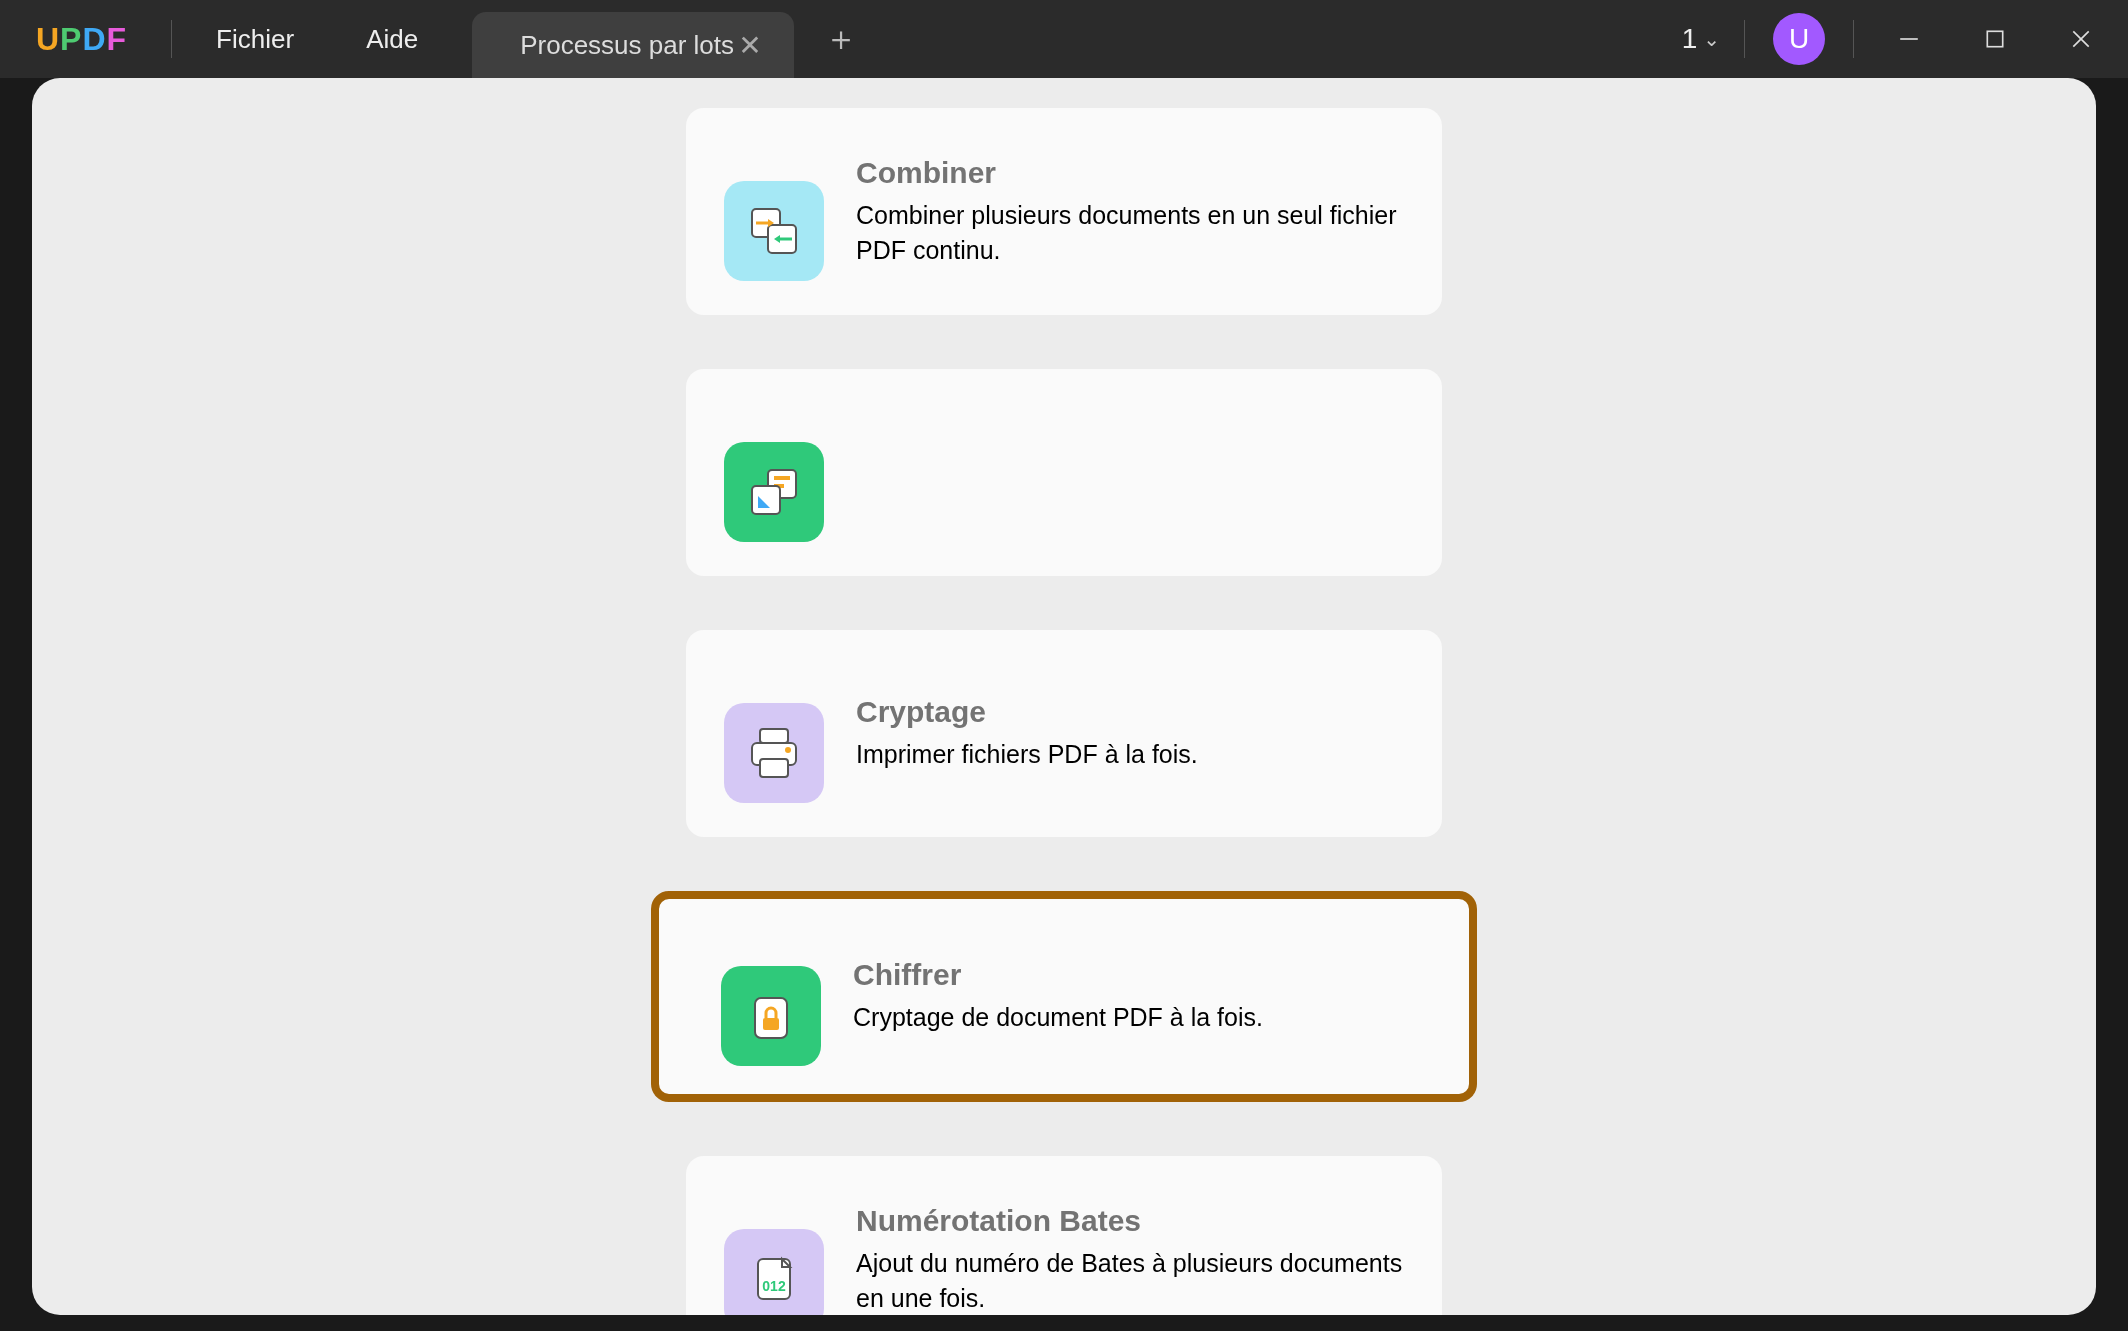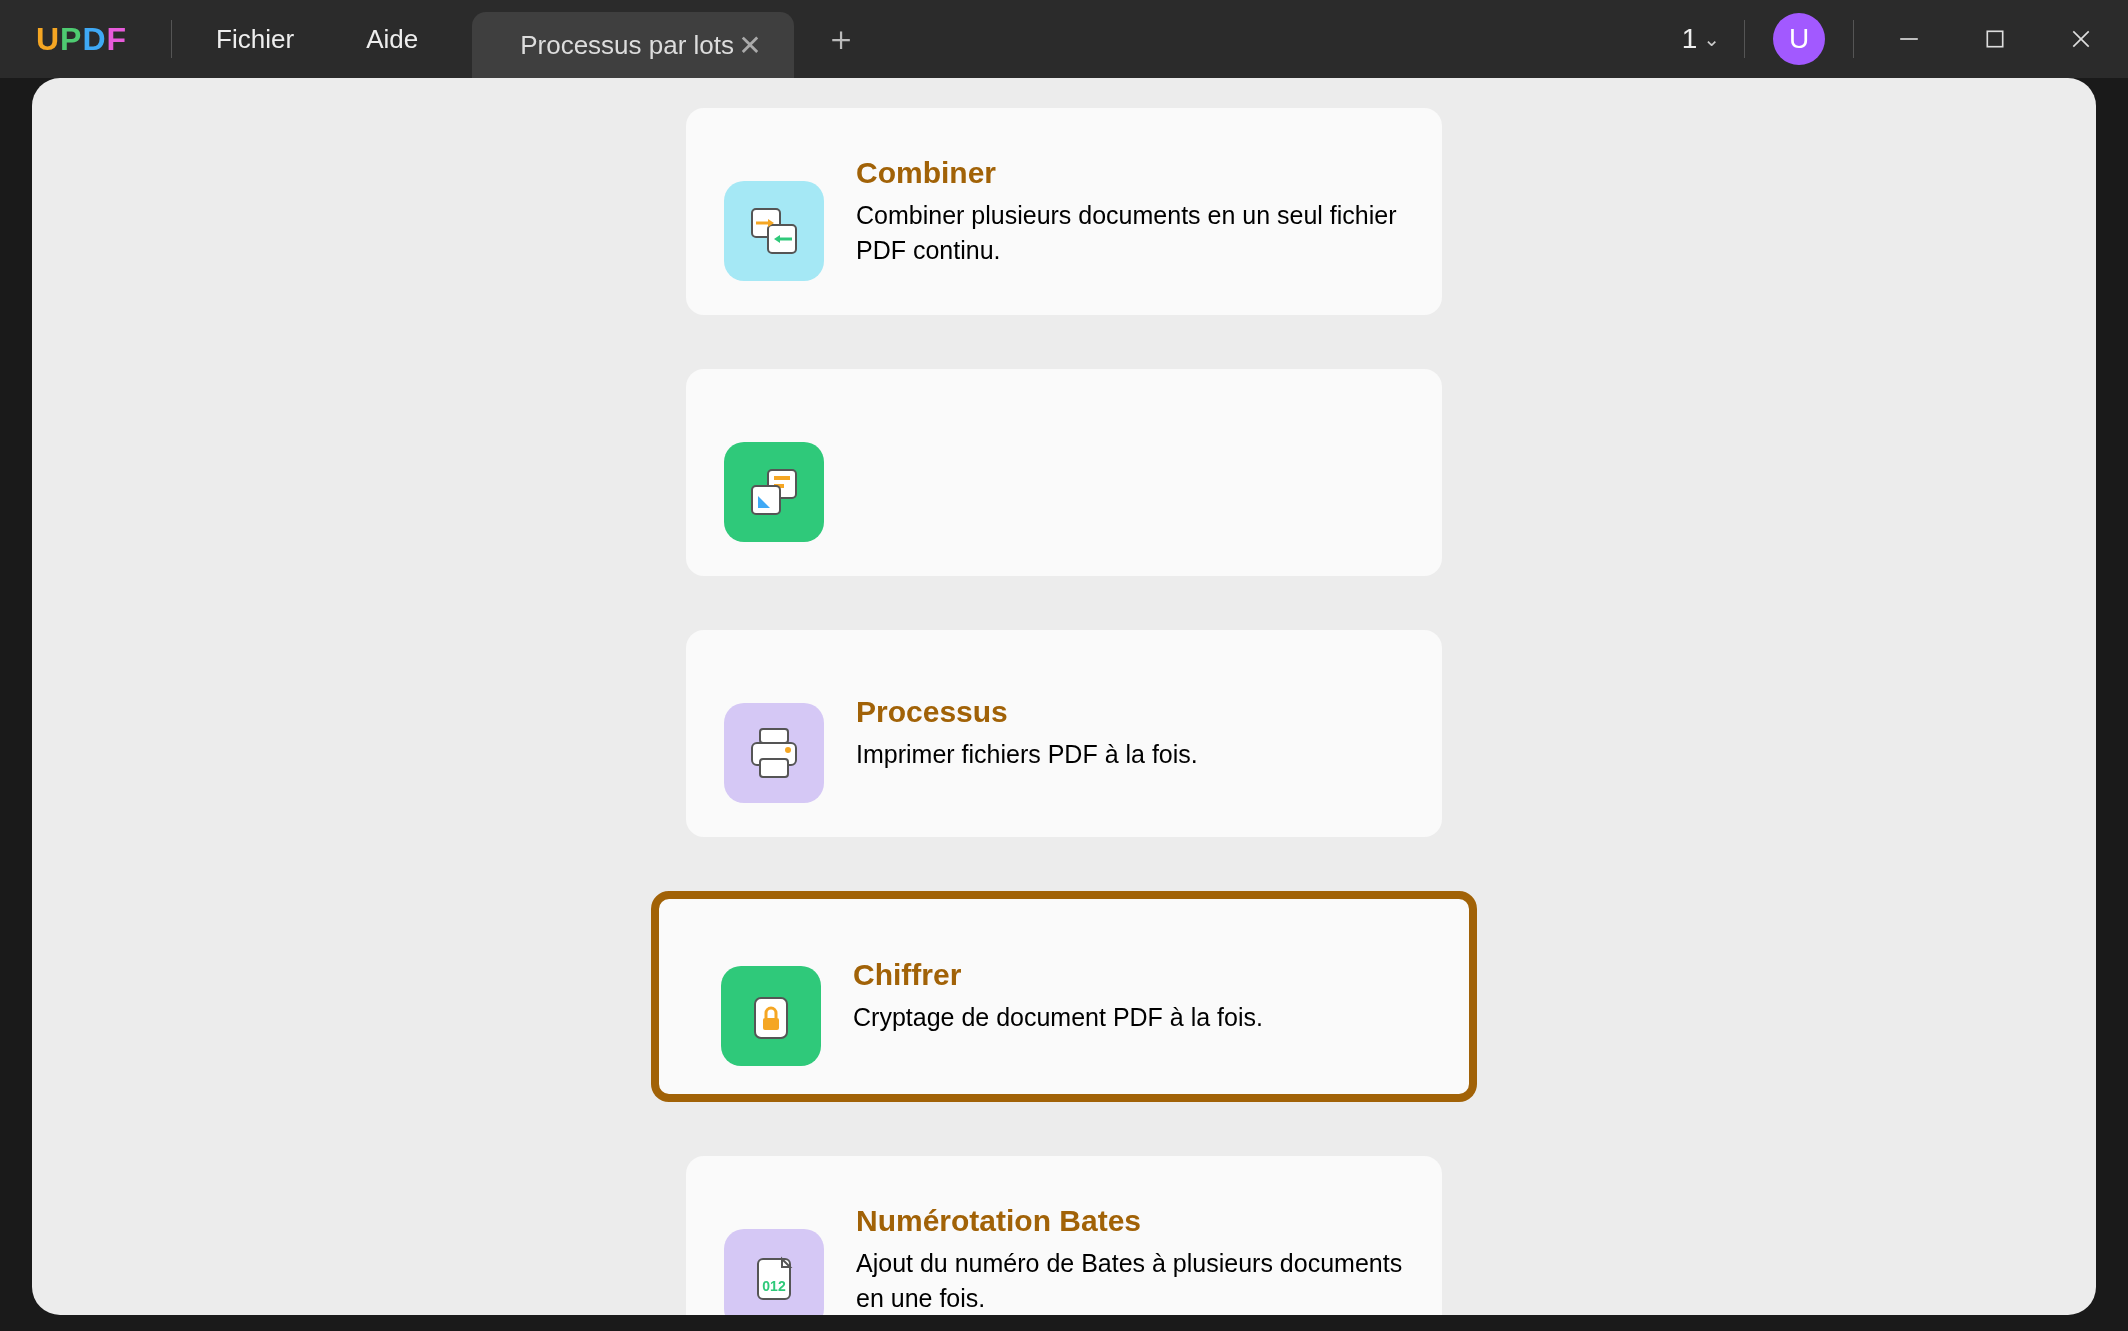--- a/index.html
+++ b/index.html
@@ -153,21 +153,21 @@
   display: flex;
   align-items: center;
   justify-content: center;
   flex-shrink: 0;
   margin-top: 39px;
 }
 .card-text { flex: 1; }
 .card-title {
   font-size: 30px;
   font-weight: 600;
-  color: #a16207;
+  color: #737373;
   margin-bottom: 8px;
 }
 .card-desc {
   font-size: 25px;
   color: #000000;
   line-height: 1.4;
 }
 .bg-cyan { background: #a5e8f5; }
 .bg-green { background: #2fc97a; }
 .bg-lavender { background: #d5c8f5; }
@@ -260,21 +260,21 @@
     <div class="card">
       <div class="card-icon bg-lavender">
         <svg width="60" height="60" viewBox="0 0 60 60">
           <rect x="16" y="6" width="28" height="14" rx="3" fill="#fff" stroke="#555" stroke-width="2"></rect>
           <rect x="8" y="20" width="44" height="22" rx="5" fill="#fff" stroke="#555" stroke-width="2"></rect>
           <circle cx="44" cy="27" r="3" fill="#f5a623"></circle>
           <rect x="16" y="36" width="28" height="18" rx="3" fill="#fff" stroke="#555" stroke-width="2"></rect>
         </svg>
       </div>
       <div class="card-text">
-        <div class="card-title">Processus</div>
+        <div class="card-title">Cryptage</div>
         <div class="card-desc">Imprimer fichiers PDF à la fois.</div>
       </div>
     </div>
 
     <div class="card highlighted">
       <div class="card-icon bg-green">
         <svg width="56" height="56" viewBox="0 0 56 56">
           <rect x="12" y="10" width="32" height="40" rx="6" fill="#fff" stroke="#555" stroke-width="2"></rect>
           <rect x="20" y="30" width="16" height="12" rx="2" fill="#f5a623"></rect>
           <path d="M23 30 v-5 a5 5 0 0 1 10 0 v5" fill="none" stroke="#f5a623" stroke-width="3"></path>

